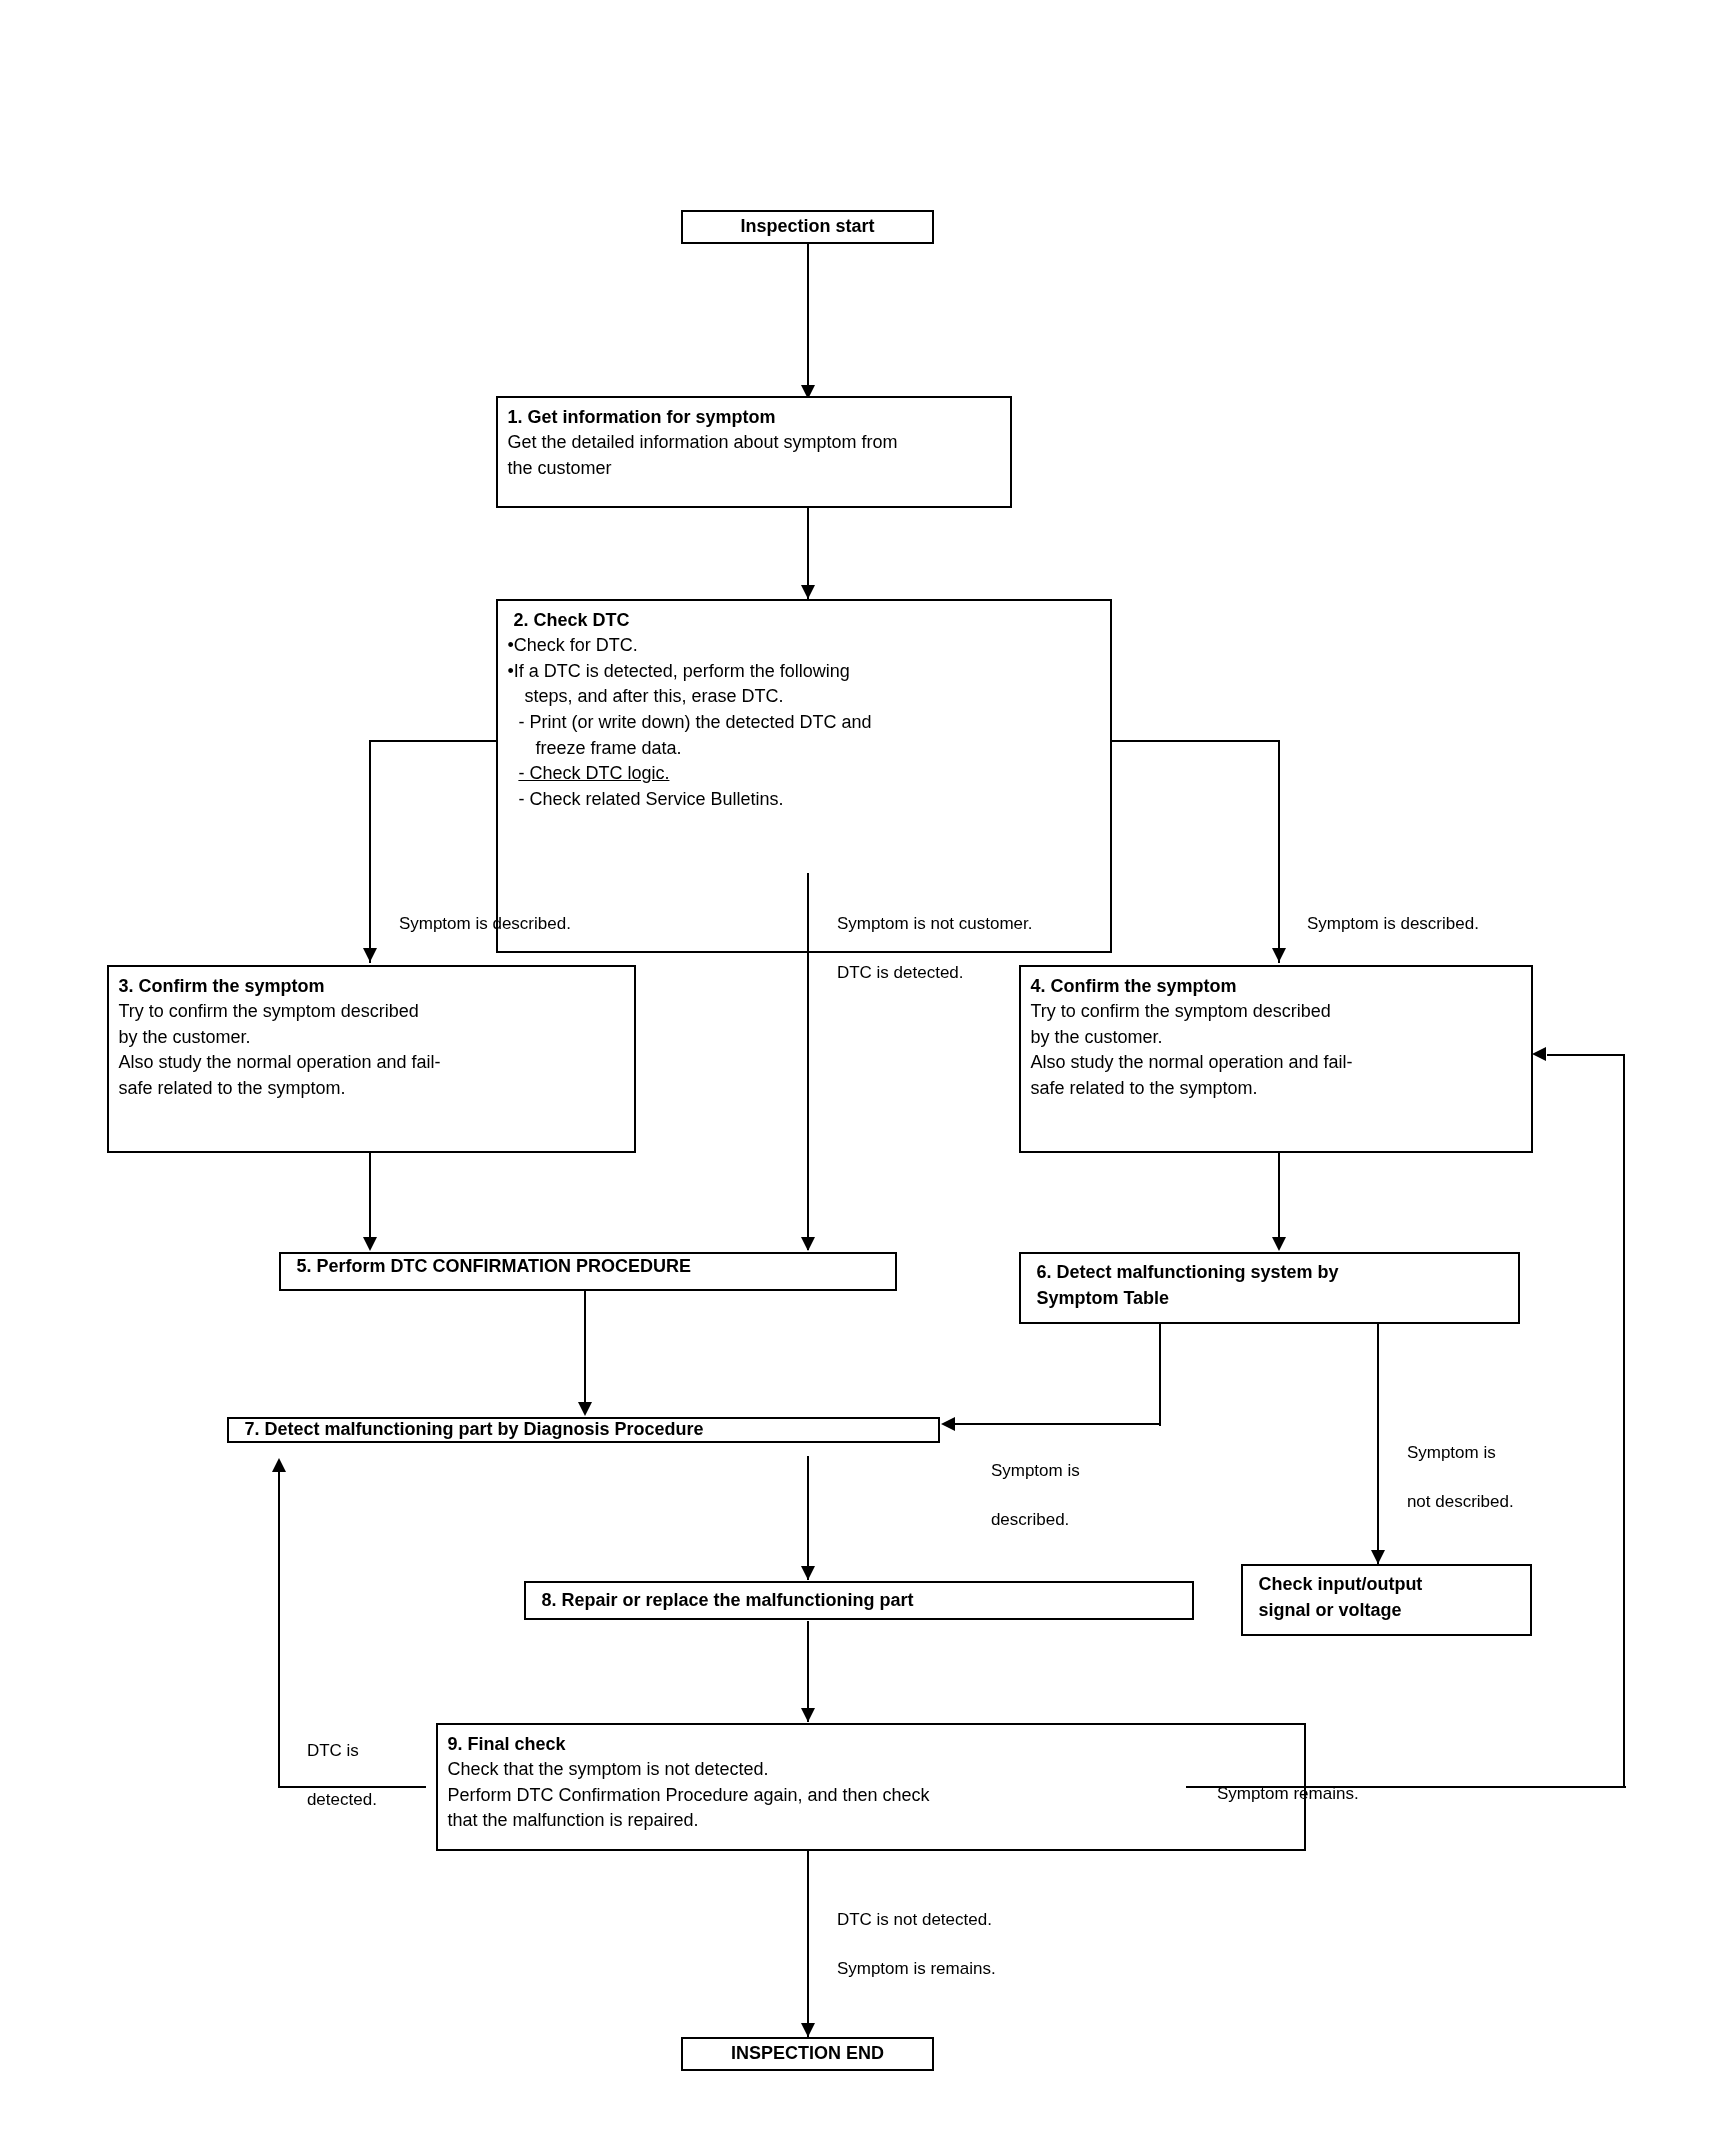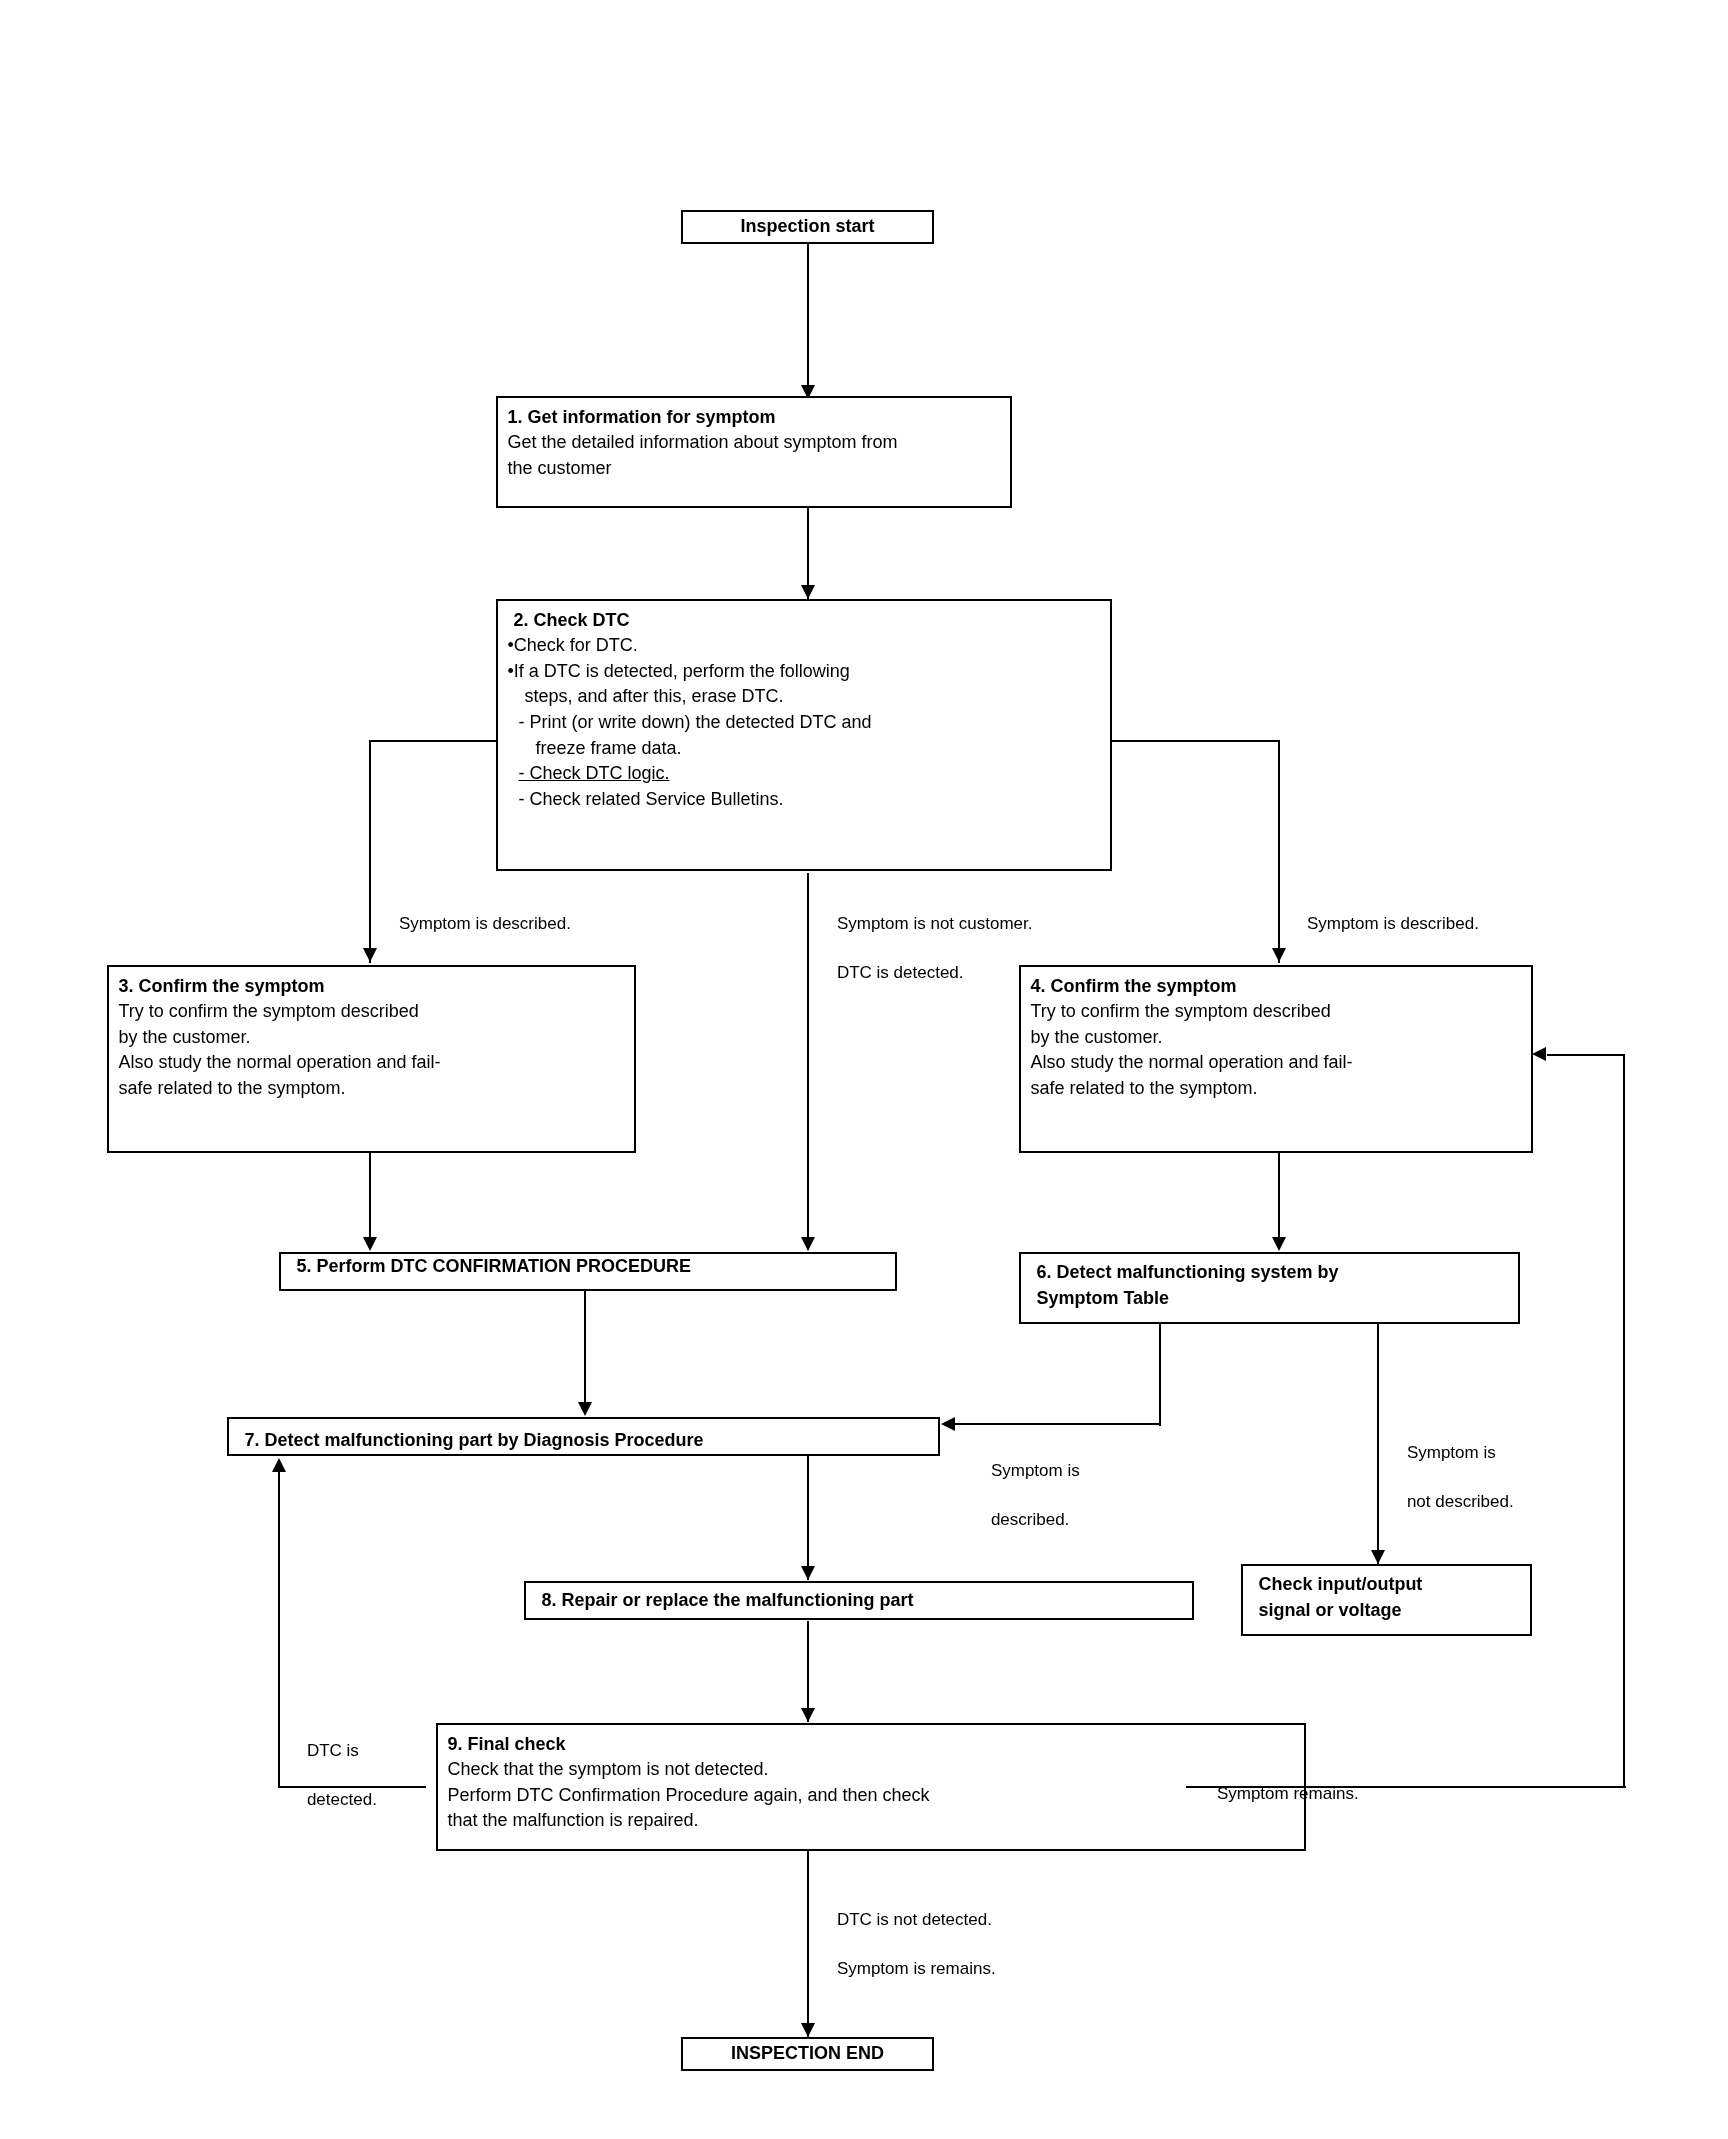--- a/index.html
+++ b/index.html
@@ -35,21 +35,21 @@
 
   <div class="box t42" style="left:496px;top:396px;width:516px;height:112px;">
     <span class="ttl">1. Get information for symptom</span><br>
     <span>Get the detailed information about symptom from</span><br>
     <span>the customer</span>
   </div>
 
   <div class="ln vl" style="left:807px;top:508px;height:92px;"></div>
   <div class="arw arw-d" style="left:801px;top:585px;"></div>
 
-  <div class="box t42" style="left:496px;top:599px;width:616px;height:272px;">
+  <div class="box t42" style="left:496px;top:599px;width:616px;height:354px;">
     <span class="ttl" style="padding-left:6px;">2. Check DTC</span>
     <span class="bul">•<span>Check for DTC.</span></span>
     <span class="bul">•<span>If a DTC is detected, perform the following</span></span>
     <span class="cont" style="padding-left:17px;">steps, and after this, erase DTC.</span>
     <span class="dash" style="text-indent:0;padding-left:11px;">- Print (or write down) the detected DTC and</span>
     <span class="cont" style="padding-left:28px;">freeze frame data.</span>
     <span class="dash" style="text-indent:0;padding-left:11px;text-decoration:underline;">- Check DTC logic.</span>
     <span class="dash" style="text-indent:0;padding-left:11px;">- Check related Service Bulletins.</span>
   </div>
 
@@ -120,21 +120,21 @@
 
   <div class="lbl" style="left:972px;top:1434px;">
     <span>Symptom is</span><br>
     <span>described.</span>
   </div>
   <div class="lbl" style="left:1388px;top:1416px;">
     <span>Symptom is</span><br>
     <span>not described.</span>
   </div>
 
-  <div class="box t42" style="left:227px;top:1417px;width:713px;height:39px;padding:0 0 0 15.4px;display:flex;align-items:flex-end;">
+  <div class="box t42" style="left:227px;top:1417px;width:713px;height:26px;padding:0 0 0 15.4px;display:flex;align-items:center;">
     <span class="ttl">7. Detect malfunctioning part by Diagnosis Procedure</span>
   </div>
 
   <div class="ln vl" style="left:807px;top:1456px;height:124px;"></div>
   <div class="arw arw-d" style="left:801px;top:1566px;"></div>
 
   <div class="box t42" style="left:524px;top:1581px;width:670px;height:39px;padding:0 0 0 15.4px;display:flex;align-items:center;">
     <span class="ttl">8. Repair or replace the malfunctioning part</span>
   </div>
 

